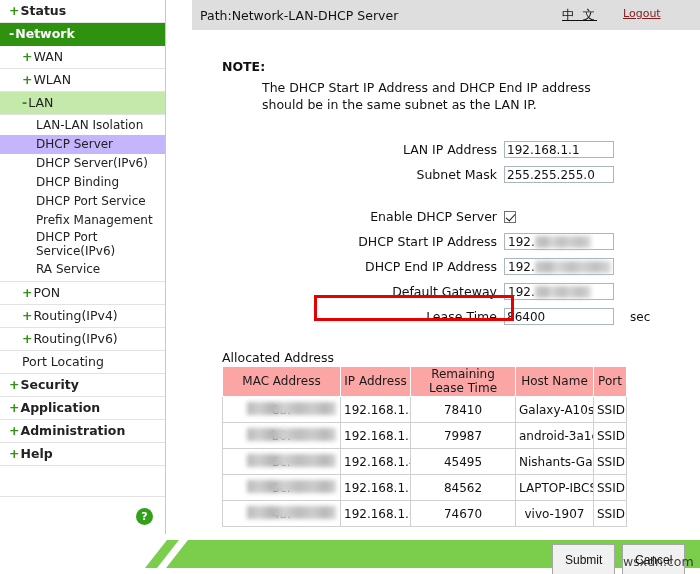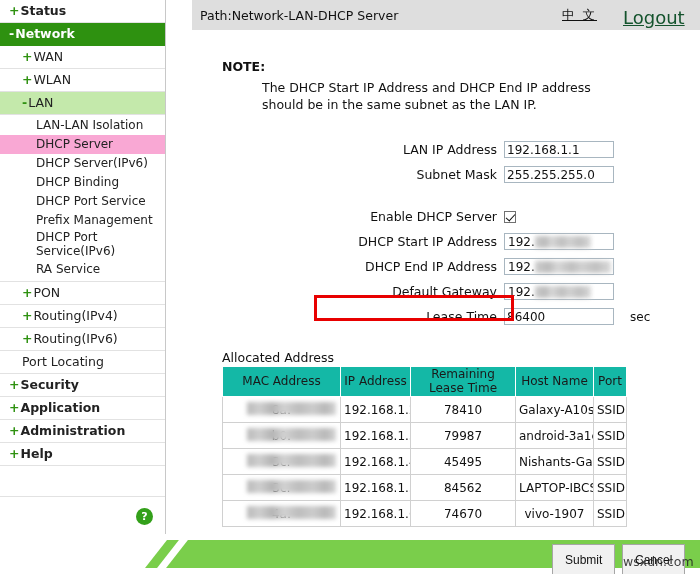--- a/index.html
+++ b/index.html
@@ -58,21 +58,21 @@
     background: #c4e9ab;
   }
   .nav-l2 {
     min-height: 19px;
     font-size: 12px;
     color: #222222;
     padding-left: 36px;
     border-bottom: none;
   }
   .nav-l2.sel {
-    background: #f9a8d4;
+    background: #c4b5fd;
   }
   .plus {
     color: #2e9110;
     font-weight: bold;
     margin-right: 1px;
   }
   .nav-l0.active .plus { color: #ffffff; }
   .nav-l1 .plus { color: #2e9110; font-weight: bold; }
   .nav-l2-wrap {
     padding-top: 1px;
@@ -137,22 +137,22 @@
     font-size: 12.5px;
     color: #111111;
     text-decoration: underline;
     letter-spacing: 2px;
     margin-left: 20px;
   }
   #logout-link {
     position: absolute;
     left: 431px;
     top: 7px;
-    font-size: 18px;
-    color: #14532d;
+    font-size: 11px;
+    color: #7f1d1d;
     text-decoration: underline;
   }
 
   #note-label {
     position: absolute;
     left: 30px;
     top: 59px;
     font-size: 12.5px;
     font-weight: bold;
     color: #111;
@@ -273,21 +273,21 @@
   #alloc-table {
     position: absolute;
     left: 30px;
     top: 366px;
     border-collapse: collapse;
     table-layout: fixed;
     width: 404px;
     font-size: 12px;
   }
   #alloc-table th {
-    background: #14b8a6;
+    background: #fca5a5;
     color: #1a1a1a;
     font-weight: normal;
     border: 1px solid #ffffff;
     height: 29px;
     padding: 0 2px;
     line-height: 1.1;
     font-size: 12px;
   }
   #alloc-table td {
     border: 1px solid #d0d0d0;

